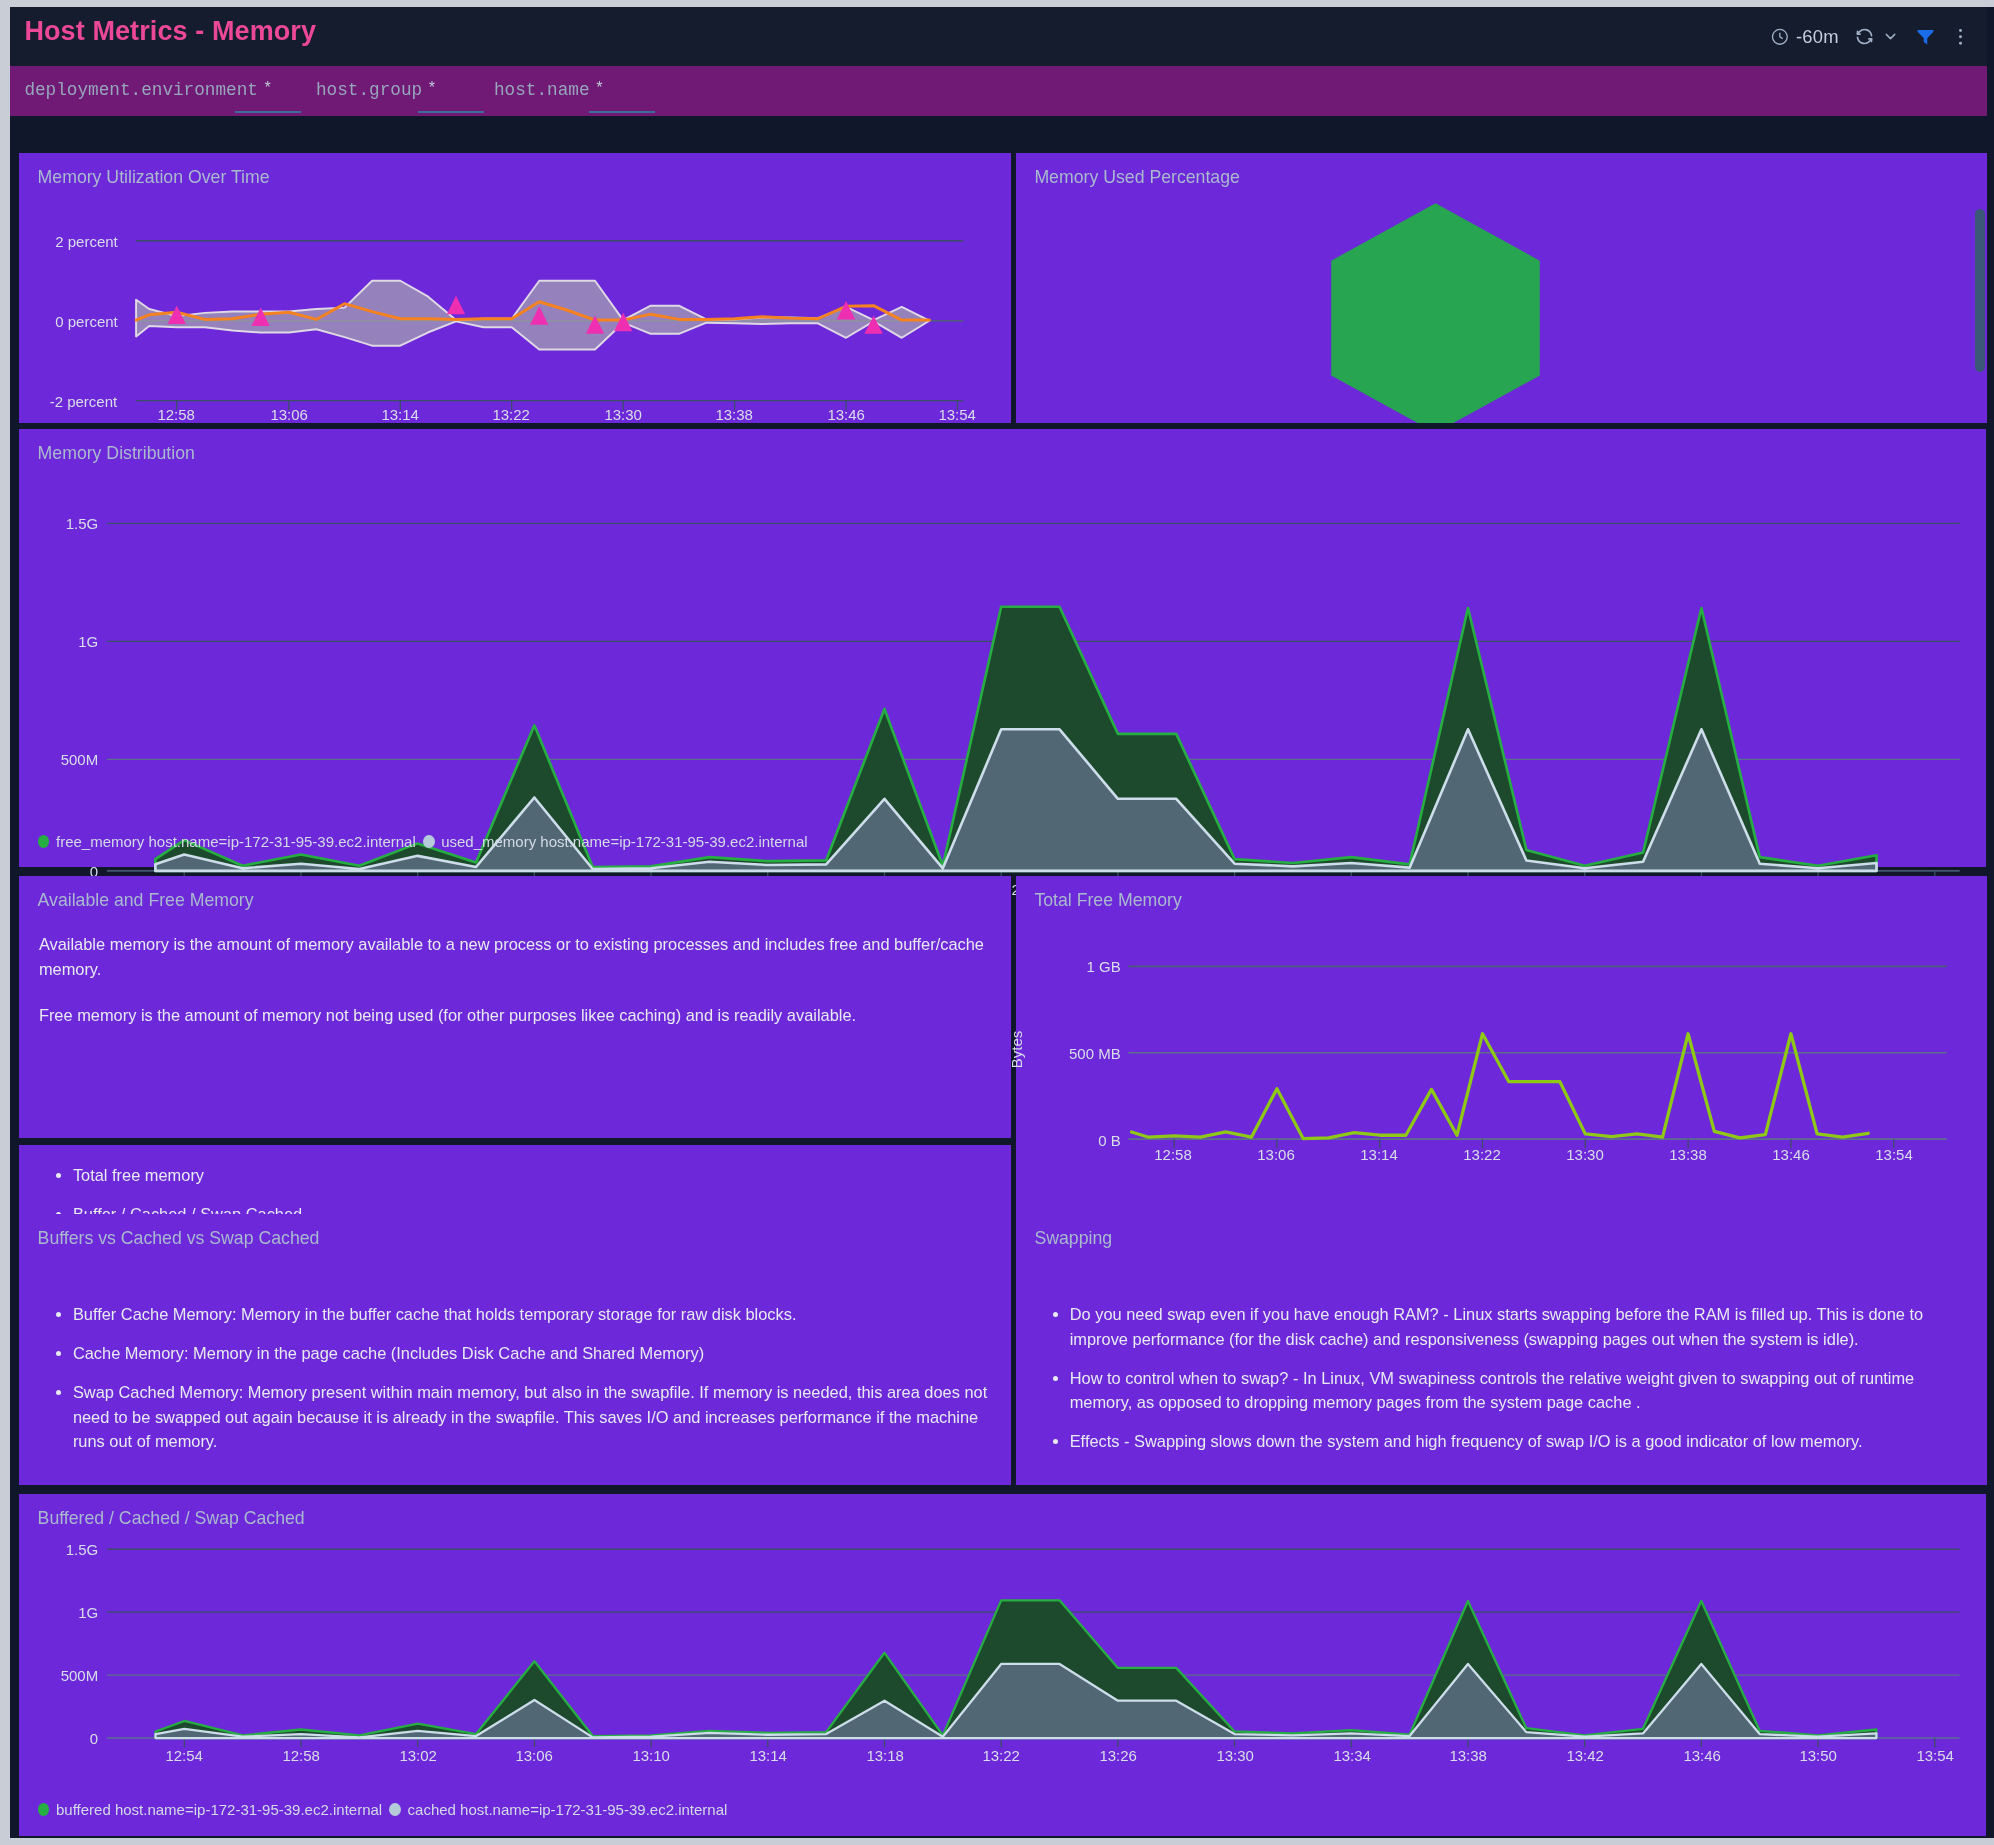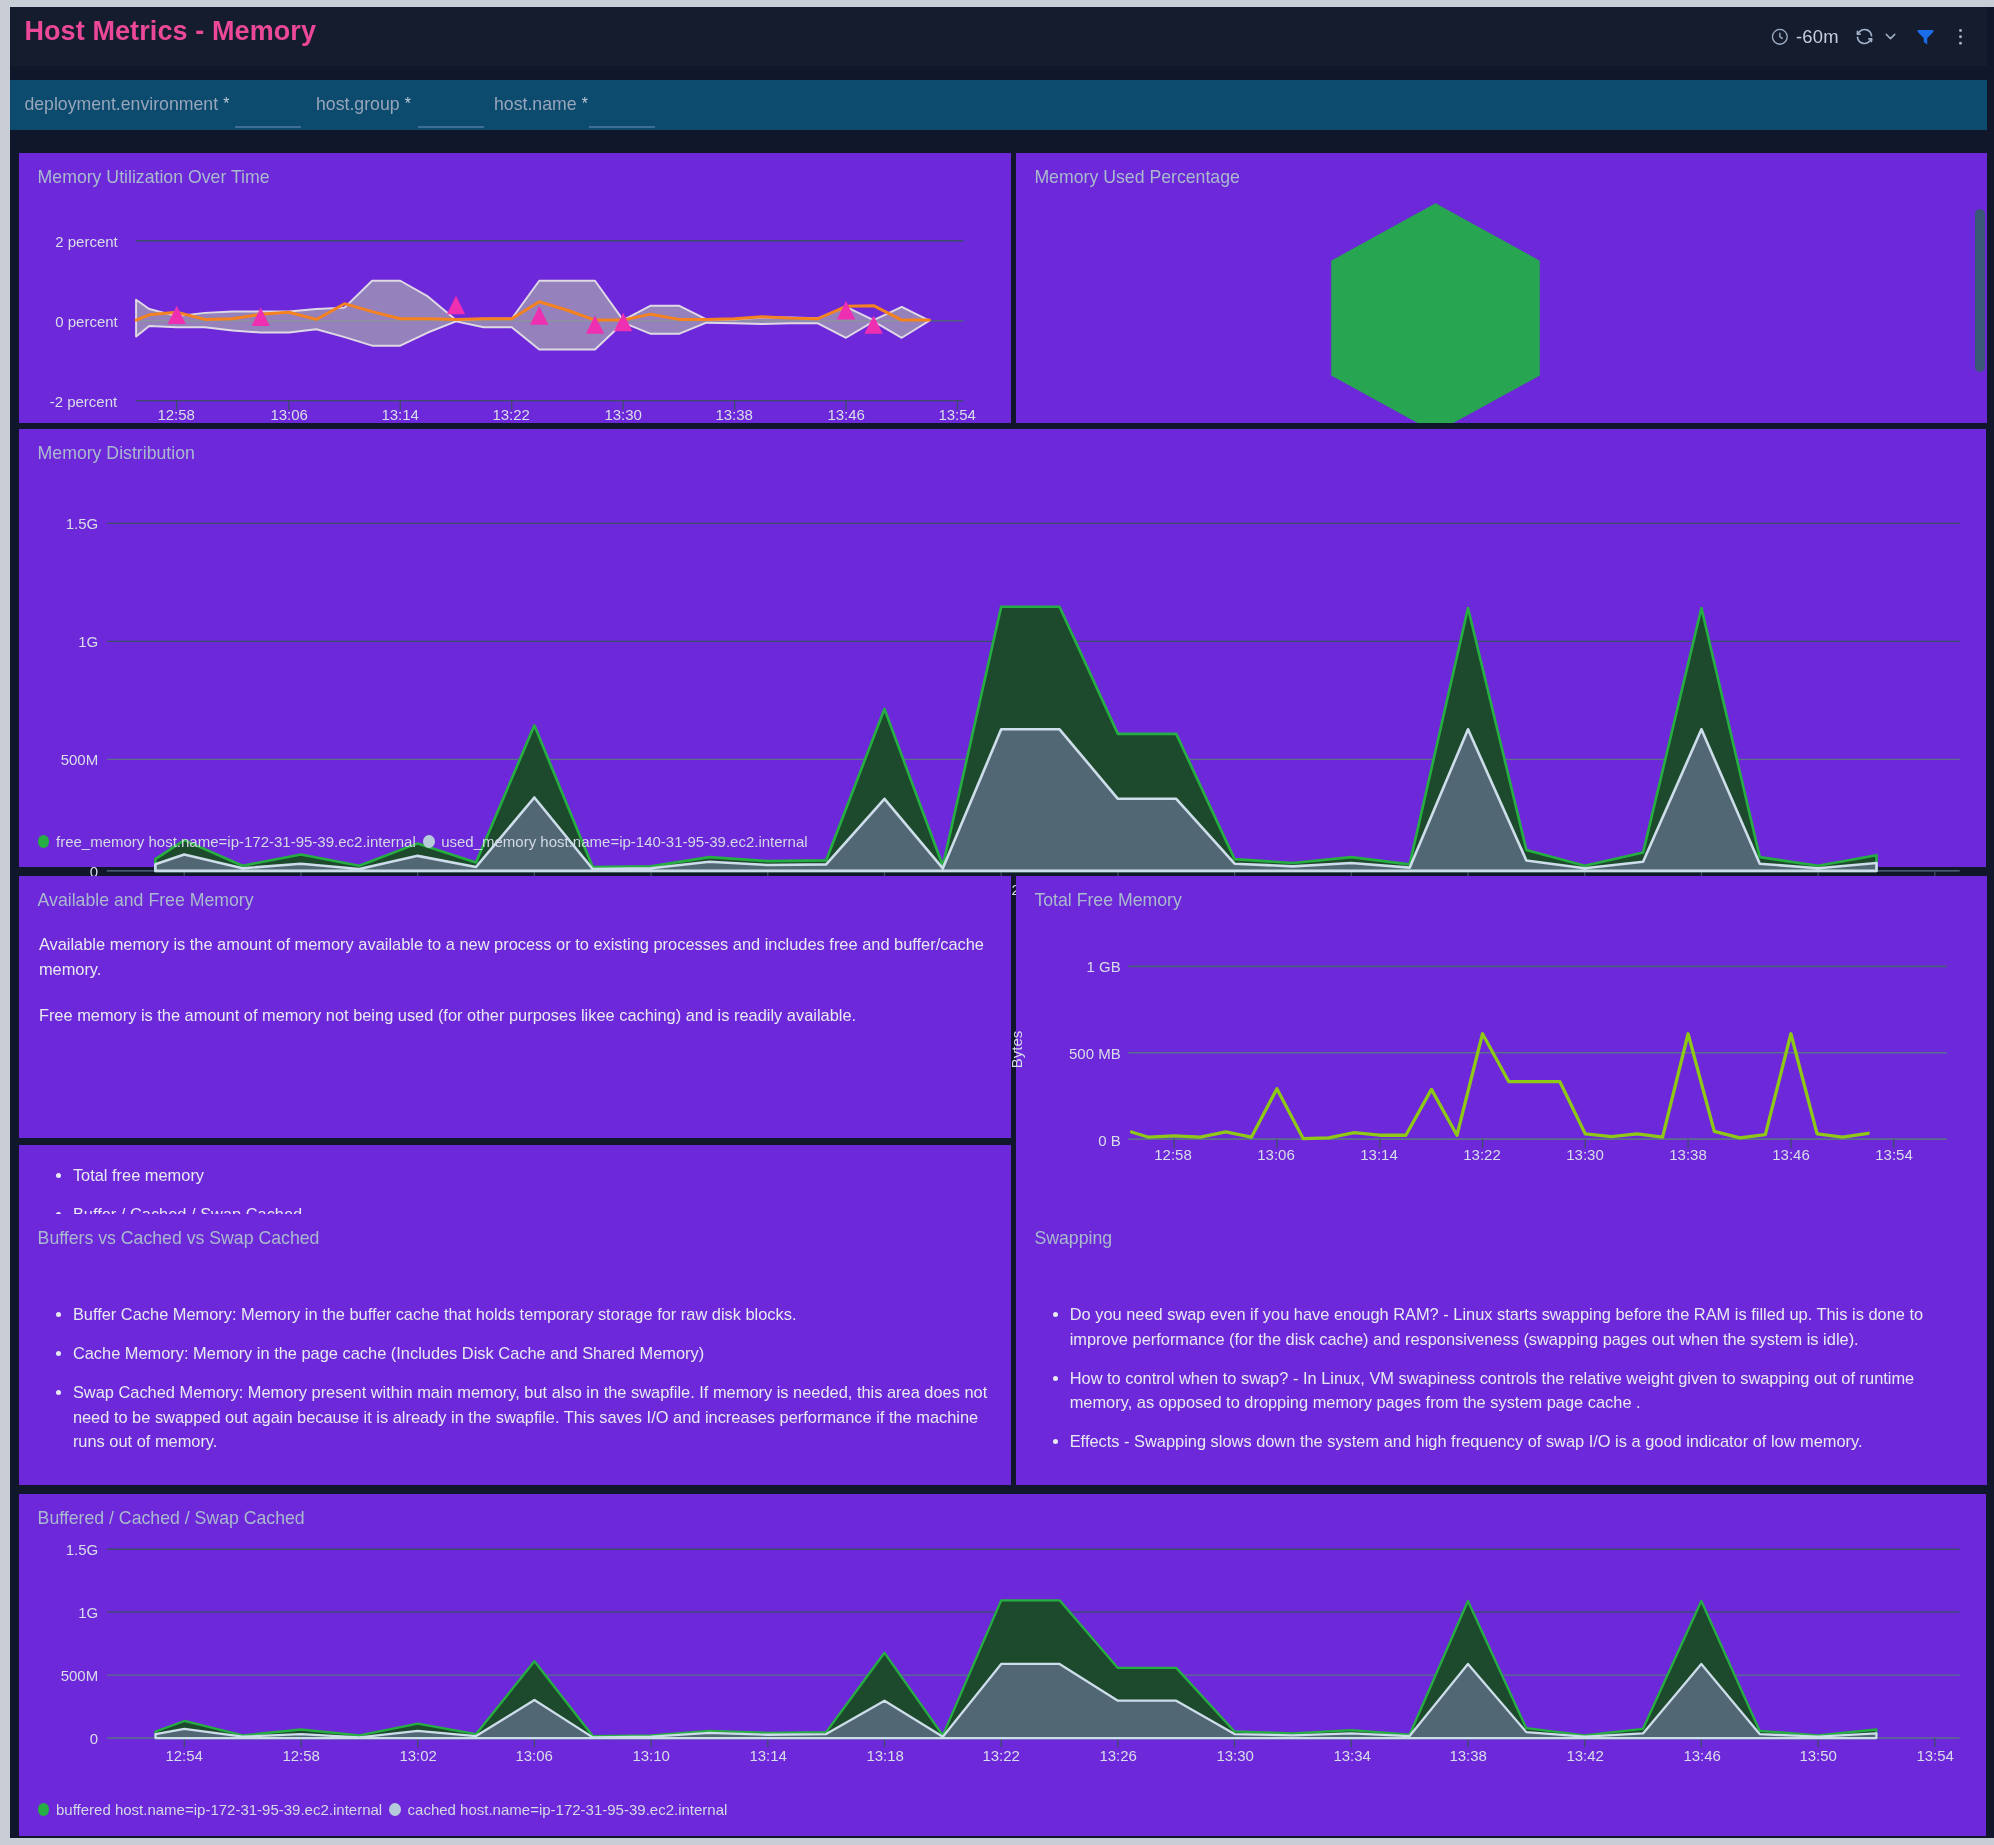--- a/index.html
+++ b/index.html
@@ -66,24 +66,25 @@
   .timeval {
     font-size: 18.4px;
     color: #c4cedd;
     letter-spacing: 0.2px;
   }
   .icon-sq { display:block; }
 
   
   .filterbar {
     position: absolute;
-    left: 0; top: 73px;
+    left: 0; top: 59px;
     width: 1977px;
     height: 50px;
-    background: #0c4a6e;
+    background: #701a75;
+    font-family: Liberation Mono, monospace;
   }
   .filter-field {
     position: absolute;
     top: 14.4px;
     display: flex;
     align-items: flex-start;
     cursor: text;
   }
   .filter-label {
     font-size: 17.7px;
@@ -389,21 +390,21 @@
       <div class="tick-x" style="left:1916px; top:420px;">13:54</div>
     </div>
 
     <div class="legend" style="left:18.4px; top:404px;">
       <div class="legend-item">
         <span class="legend-dot" style="background:#27ae42;"></span>
         <span class="legend-text">free_memory host.name=ip-172-31-95-39.ec2.internal</span>
       </div>
       <div class="legend-item">
         <span class="legend-dot" style="background:#b6cbd9;"></span>
-        <span class="legend-text">used_memory host.name=ip-140-31-95-39.ec2.internal</span>
+        <span class="legend-text">used_memory host.name=ip-172-31-95-39.ec2.internal</span>
       </div>
     </div>
   </div>
 
   <div class="panel" style="left:9.2px; top:869px; width:992px; height:262px;">
     <div class="panel-title">Available and Free Memory</div>
     <div class="md-body" style="top:56px;">
       <p>Available memory is the amount of memory available to a new process or to existing processes and includes free and buffer/cache memory.</p>
       <p>Free memory is the amount of memory not being used (for other purposes likee caching) and is readily available.</p>
     </div>

